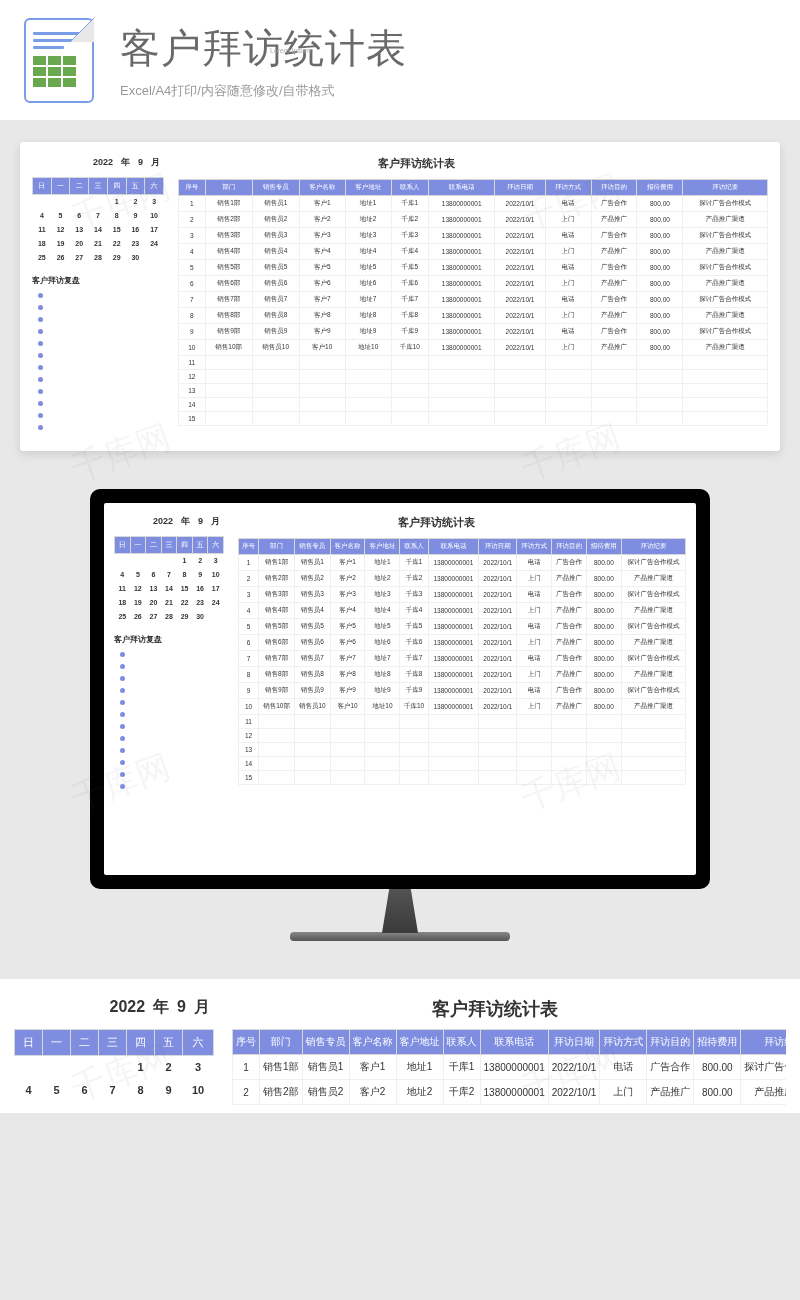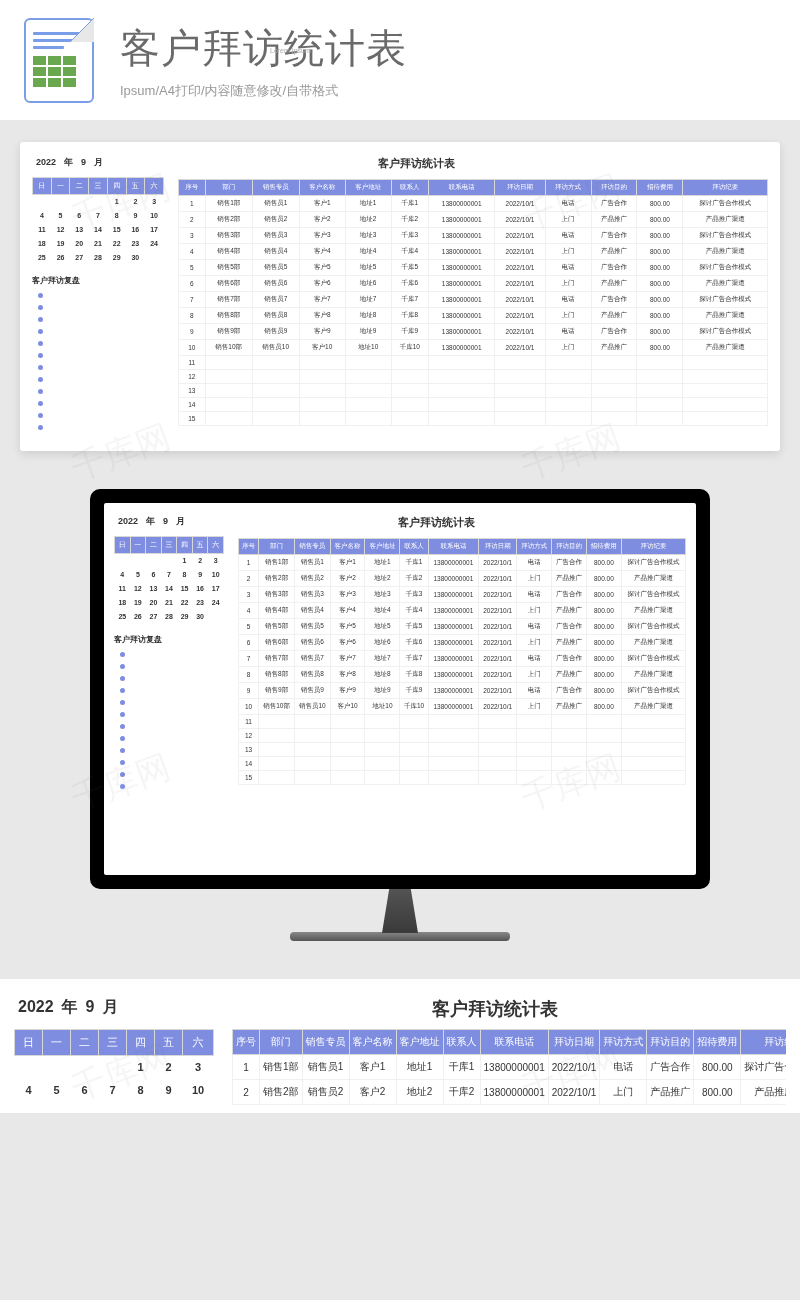--- a/index.html
+++ b/index.html
@@ -18,21 +18,21 @@
 .banner-txt{flex:1;position:relative;}
 .banner-title{font-size:40px;font-weight:400;color:#6a6a6a;letter-spacing:1px;}
 .lorem{font-size:7px;color:#aaa;position:absolute;top:26px;left:150px;}
 .subtitle{font-size:13px;color:#999;margin-top:6px;}
 
 
 .card{background:#fff;margin:22px 20px;border-radius:3px;box-shadow:0 3px 10px rgba(0,0,0,.12);padding:14px 12px;font-size:7px;position:relative;overflow:hidden;}
 .sheet-row{display:flex;gap:14px;}
 .lcol{width:132px;flex-shrink:0;}
 .rcol{flex:1;overflow:hidden;}
-.dateline{font-weight:700;font-size:9px;margin-bottom:8px;}
+.dateline{font-weight:700;font-size:9px;margin-bottom:8px;text-align:right;}
 .dateline span{margin:0 4px;}
 .maintitle{font-weight:700;font-size:11px;margin-bottom:8px;margin-left:200px;}
 
 
 .cal{border-collapse:collapse;width:100%;font-size:7px;}
 .cal th{background:#7e8de0;color:#fff;padding:3px 0;font-weight:400;border:1px solid #d8d8d8;}
 .cal td{text-align:center;padding:3px 0;border:1px solid transparent;font-weight:700;}
 .review-title{font-weight:700;text-align:left;margin:10px 0 6px;font-size:8px;}
 .bullets{padding-left:6px;}
 .bullet{width:5px;height:5px;border-radius:50%;background:#7e8de0;margin:7px 0;}
@@ -91,21 +91,21 @@
         <div class="excel-cell"></div>
         <div class="excel-cell"></div>
       <div class="excel-cell"></div>
         <div class="excel-cell"></div>
         <div class="excel-cell"></div>
     </div>
   </div>
   <div class="banner-txt">
     <div class="banner-title">客户拜访统计表</div>
     <div class="lorem">Lorem Ipsum</div>
-    <div class="subtitle">Ipsum/A4打印/内容随意修改/自带格式</div>
+    <div class="subtitle">Excel/A4打印/内容随意修改/自带格式</div>
   </div>
 </div>
 
 <div class="card">
   <div class="sheet-row">
     <div class="lcol">
       <div class="dateline">
         <span>2022</span><span>年</span><span>9</span><span>月</span>
       </div>
       <table class="cal" id="cal1">

